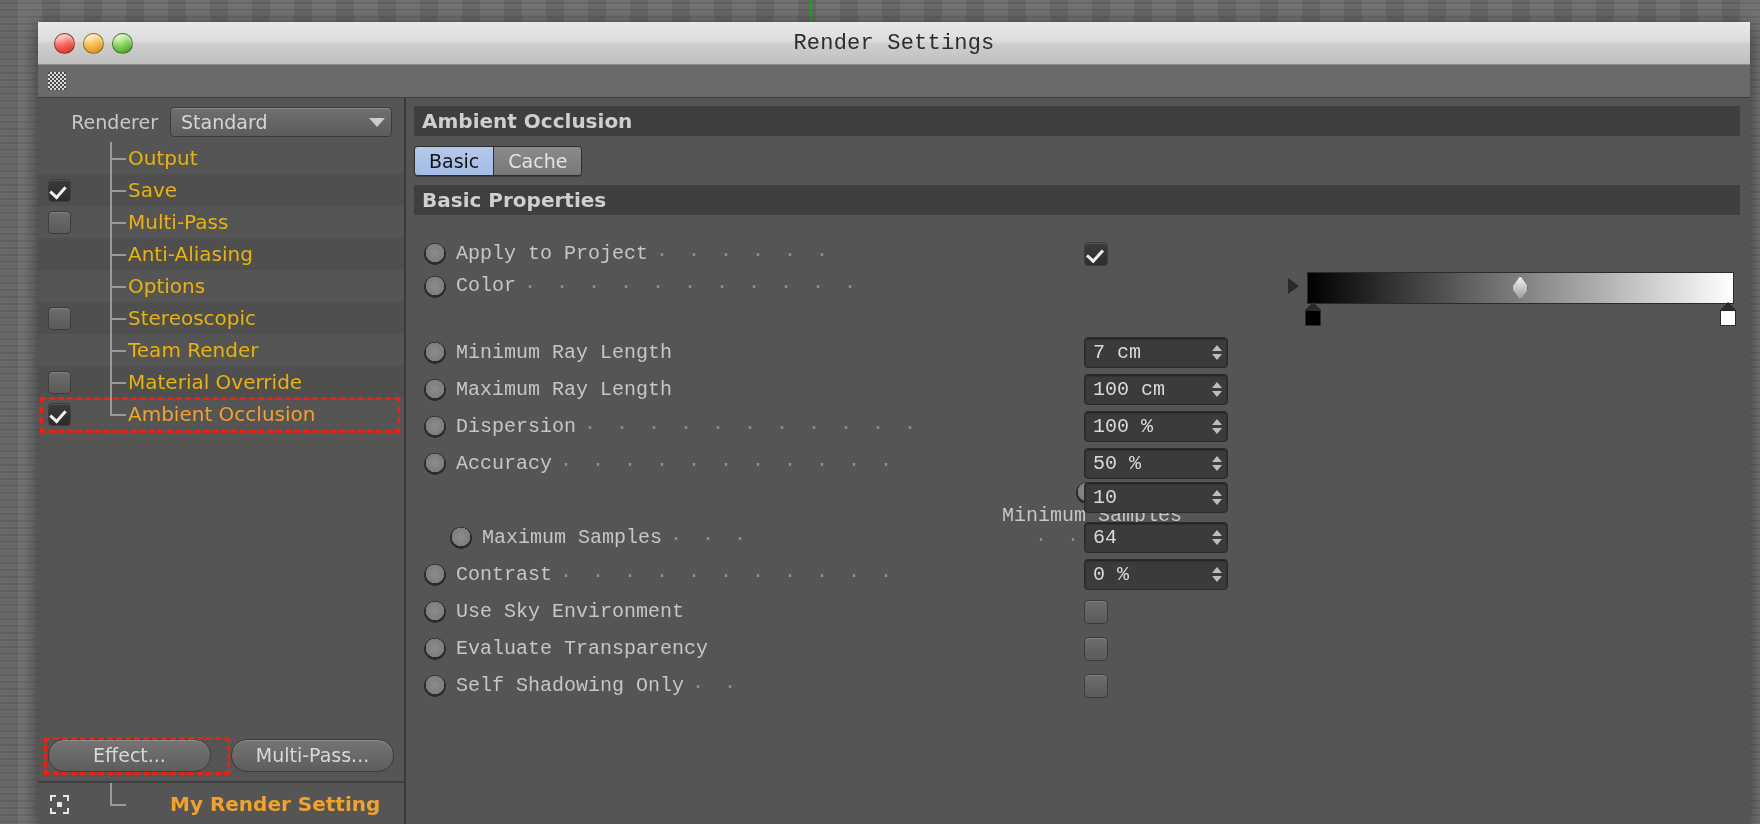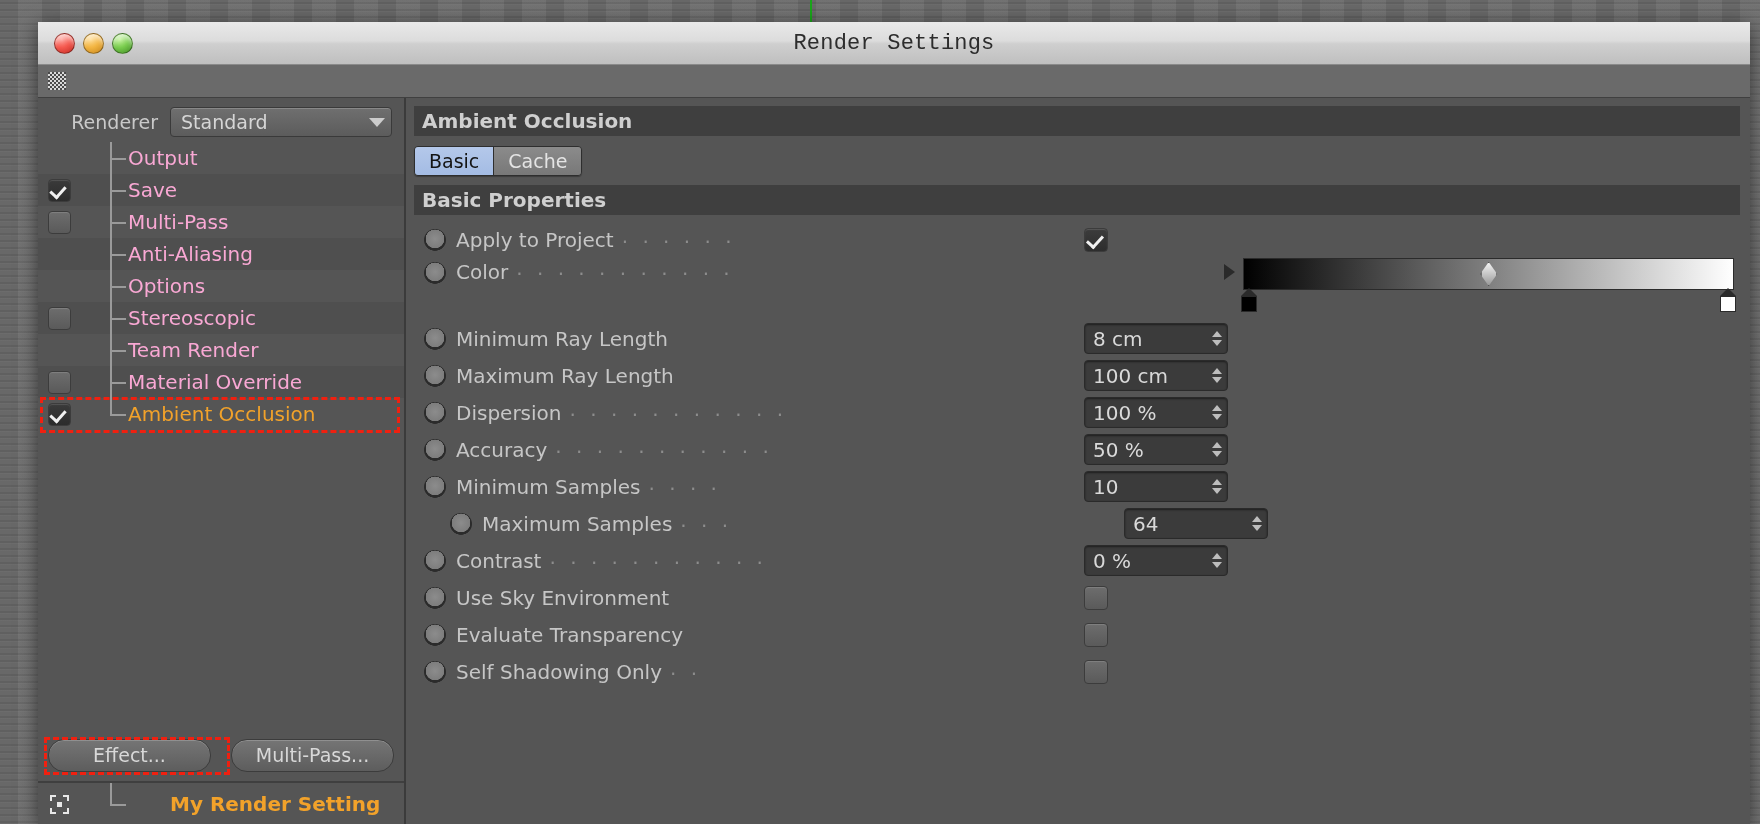--- a/index.html
+++ b/index.html
@@ -216,21 +216,21 @@
     position: absolute;
     left: 72px;
     top: 50%;
     width: 16px;
     height: 2px;
     background: #9a9a9a;
   }
   .tree-row .tlabel {
     margin-left: 48px;
     font-size: 20px;
-    color: #f9a8d4;
+    color: #eab308;
     white-space: nowrap;
   }
   .tree-row.selected .tlabel { color: #f2a22a; }
   .tree-row.last-child .stem { bottom: 50%; height: auto; }
 
   
   .redbox {
     position: absolute;
     border: 3px dashed #f02010;
     pointer-events: none;
@@ -346,21 +346,21 @@
     height: 30px;
     background: #3f3f3f;
     color: #cfcfcf;
     font-size: 20px;
     font-weight: bold;
     display: flex;
     align-items: center;
     padding-left: 8px;
   }
 
-  .prop-list { margin-top: 6px; }
+  .prop-list { margin-top: 20px; font-family: Liberation Mono, monospace; }
   .prop-row {
     display: flex;
     align-items: center;
     height: 37px;
     padding-left: 18px;
   }
   .radio {
     width: 22px; height: 22px;
     border-radius: 50%;
     background: radial-gradient(circle at 50% 45%, #8c8c8c 0%, #7d7d7d 56%, #2b2b2b 58%, #2b2b2b 72%, #5a5a5a 74%);
@@ -670,21 +670,21 @@
               </div>
             </div>
           </div>
           <div class="prop-row" style="position: relative;">
             <div class="radio"></div>
             <div class="plabel">Minimum Ray Length</div>
             <div class="dots"></div>
             <div style="width: 1px;"></div>
             <div style="position: absolute; left: 678px;">
               <div class="numfield">
-                <span class="val">8 cm</span>
+                <span class="val">7 cm</span>
                 <div class="spinner">
                   <i class="up"></i>
                   <i class="down"></i>
                 </div>
               </div>
             </div>
           </div>
           <div class="prop-row" style="position: relative;">
             <div class="radio"></div>
             <div class="plabel">Maximum Ray Length</div>
@@ -723,41 +723,41 @@
             <div style="position: absolute; left: 678px;">
               <div class="numfield">
                 <span class="val">50 %</span>
                 <div class="spinner">
                   <i class="up"></i>
                   <i class="down"></i>
                 </div>
               </div>
             </div>
           </div>
-          <div class="prop-row" style="position: relative;">
+          <div class="prop-row" style="position: relative; flex-direction: column;">
             <div class="radio"></div>
             <div class="plabel">Minimum Samples</div>
             <div class="dots">. . . .</div>
             <div style="width: 1px;"></div>
             <div style="position: absolute; left: 678px;">
               <div class="numfield">
                 <span class="val">10</span>
                 <div class="spinner">
                   <i class="up"></i>
                   <i class="down"></i>
                 </div>
               </div>
             </div>
           </div>
           <div class="prop-row" style="position: relative; padding-left: 44px;">
             <div class="radio"></div>
             <div class="plabel">Maximum Samples</div>
             <div class="dots">. . .</div>
             <div style="width: 1px;"></div>
-            <div style="position: absolute; left: 718px;">
+            <div style="position: absolute; left: 678px;">
               <div class="numfield">
                 <span class="val">64</span>
                 <div class="spinner">
                   <i class="up"></i>
                   <i class="down"></i>
                 </div>
               </div>
             </div>
           </div>
           <div class="prop-row" style="position: relative;">

